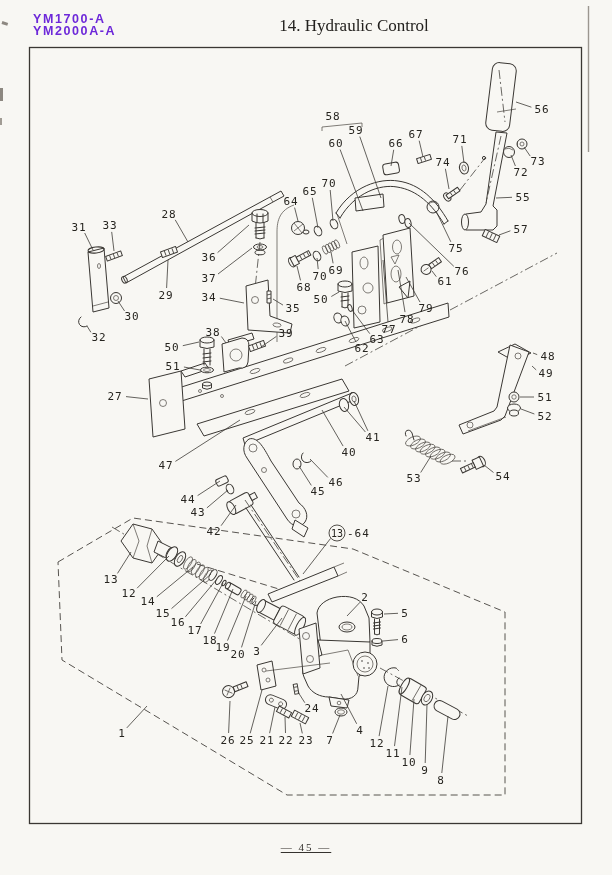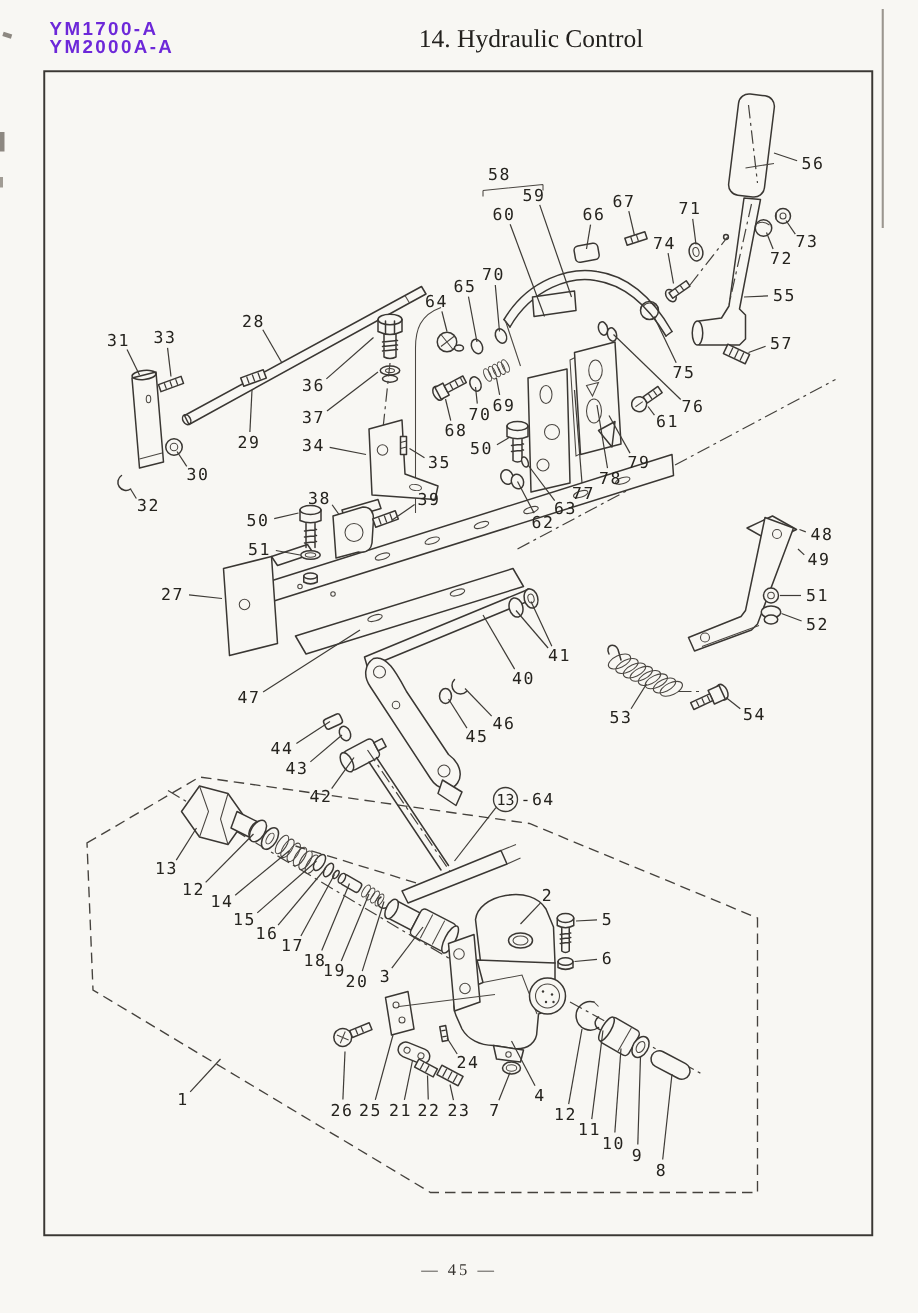--- a/index.html
+++ b/index.html
@@ -4,21 +4,21 @@
 <style>
   html,body{margin:0;padding:0;}
   body{width:612px;height:875px;background:#f8f7f3;position:relative;overflow:hidden;
        font-family:"Liberation Sans",sans-serif;}
   .models{position:absolute;left:33px;top:13px;line-height:12px;
           font-family:"Liberation Sans",sans-serif;font-weight:bold;font-size:12.5px;
           letter-spacing:1.6px;color:#6d28d9;}
   .title{position:absolute;left:0;top:16px;width:612px;text-align:center;
          font-family:"Liberation Serif",serif;font-size:17px;color:#23211e;margin-left:48px;}
   .footer{position:absolute;left:0;top:841px;width:612px;text-align:center;
-          font-family:"Liberation Serif",serif;font-size:11px;letter-spacing:2px;color:#35322e;}
+          font-family:"Liberation Serif",serif;font-size:11px;letter-spacing:2px;color:#35322e;text-decoration:underline;}
   svg{position:absolute;left:0;top:0;}
   .ln{stroke:#3a3733;stroke-width:1;fill:none;stroke-linecap:round;stroke-linejoin:round;}
   .fw{stroke:#3a3733;stroke-width:1;fill:#f8f7f3;stroke-linejoin:round;}
   .thin{stroke:#4a4641;stroke-width:.7;fill:none;}
   .dash{stroke:#45423d;stroke-width:.9;fill:none;stroke-dasharray:7 4;}
   .ddot{stroke:#45423d;stroke-width:.8;fill:none;stroke-dasharray:9 3 2 3;}
   .hatch{stroke:#3a3733;stroke-width:.8;}
   .callout-text{font-family:"DejaVu Sans Mono",monospace;font-size:11px;fill:#26241f;letter-spacing:1px;}
 </style>
 </head>

